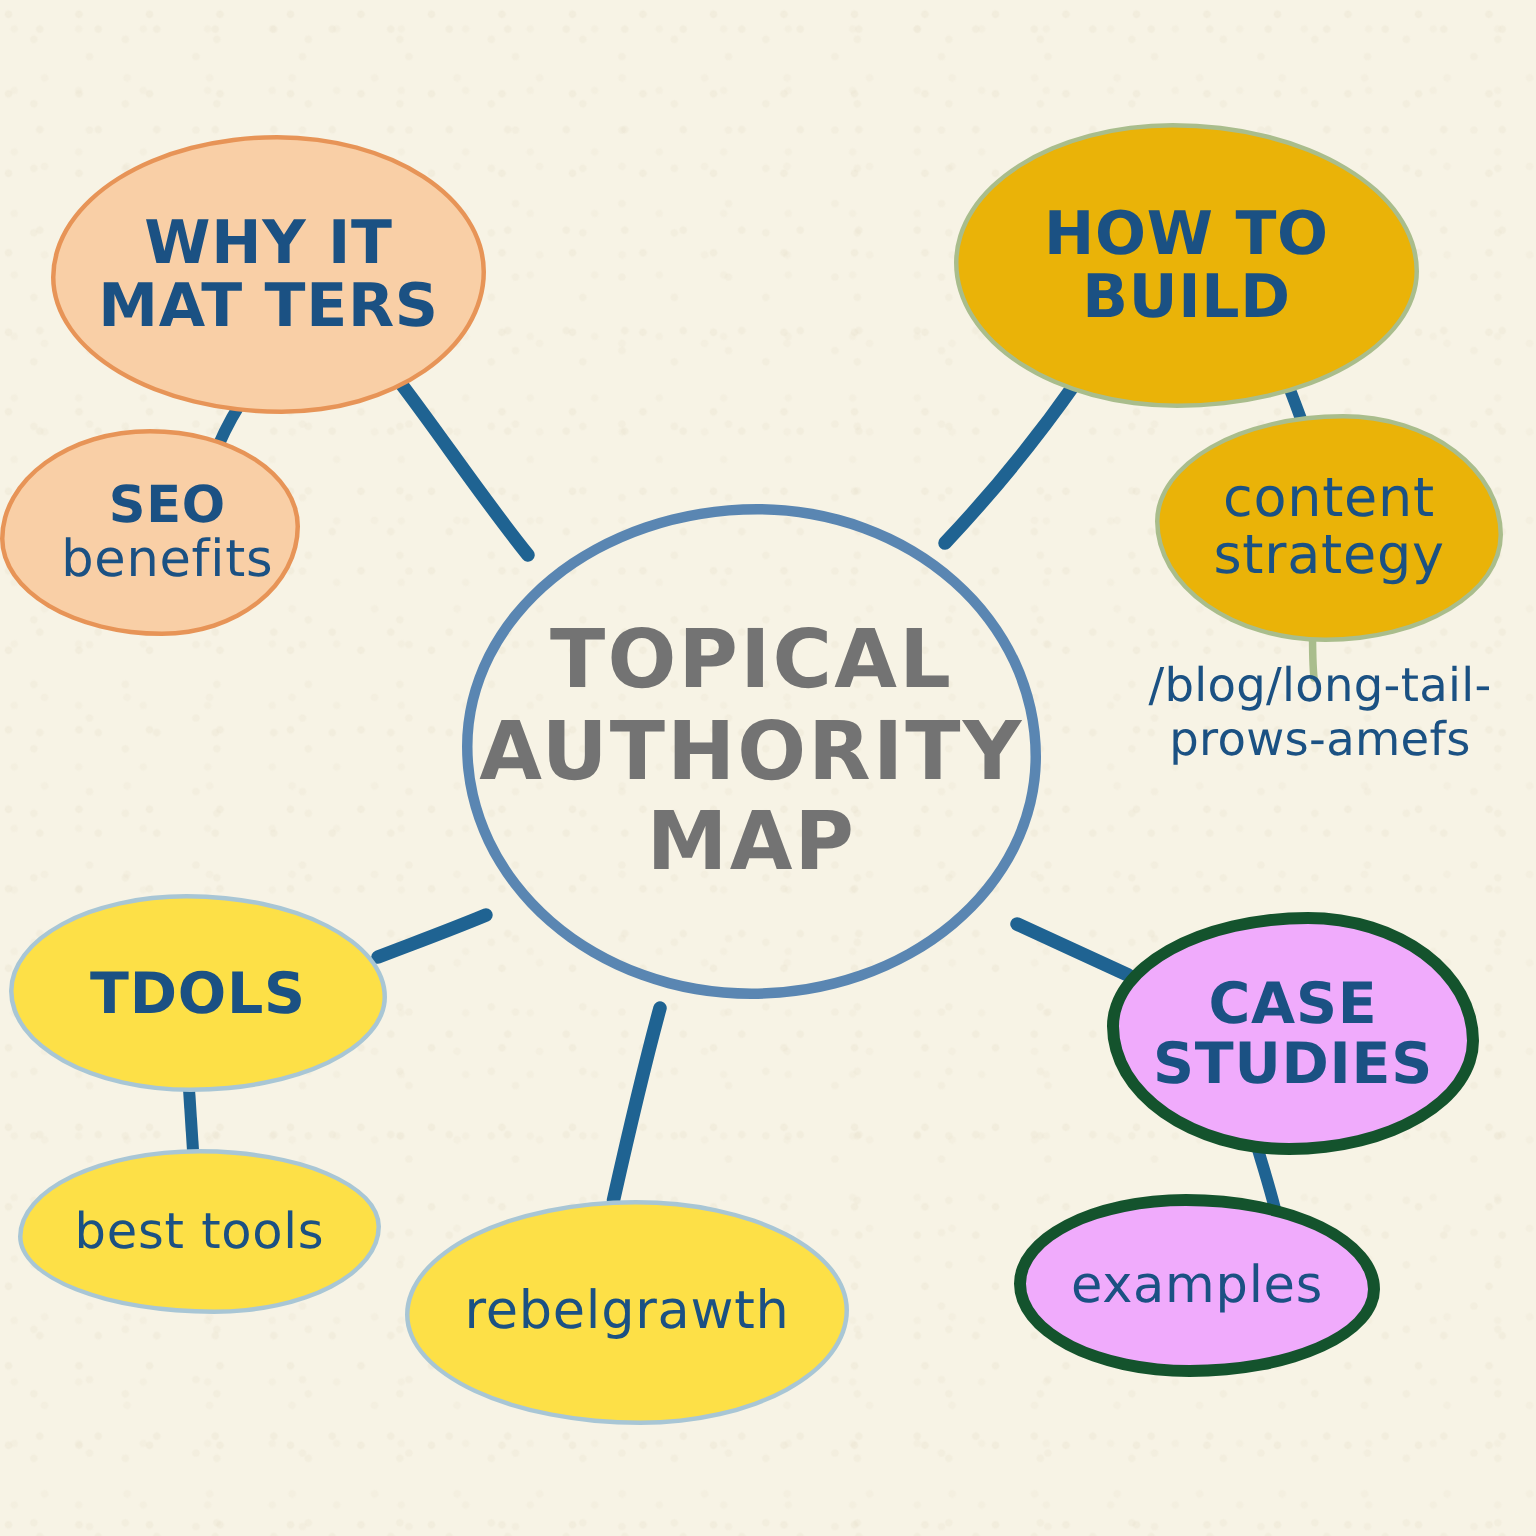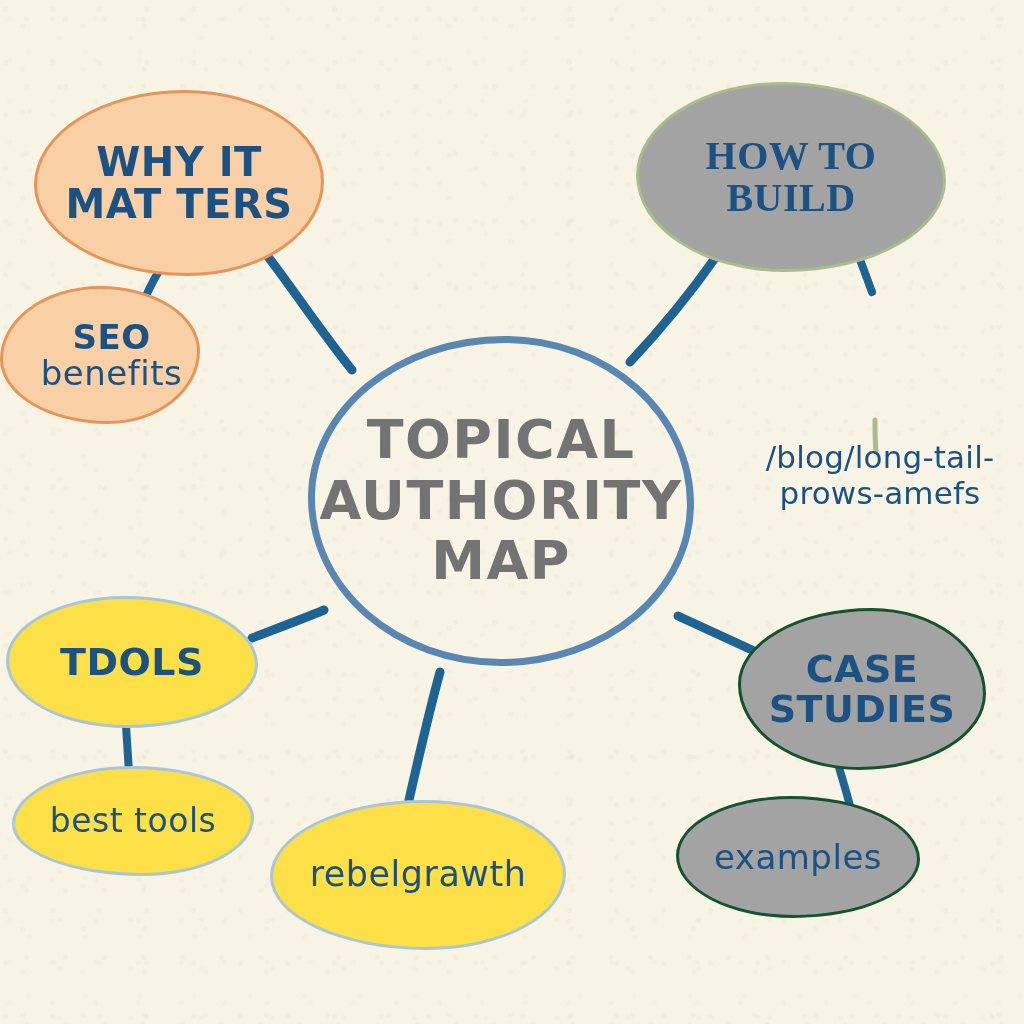--- a/index.html
+++ b/index.html
@@ -52,23 +52,23 @@
   .node .label { display: block; width: 100%; }
   .node .label .l2 { display: block; }
 
   
   .blob-a { border-radius: 52% 48% 47% 53% / 51% 49% 51% 49%; }
   .blob-b { border-radius: 47% 53% 52% 48% / 49% 52% 48% 51%; }
   .blob-c { border-radius: 50% 50% 46% 54% / 53% 47% 53% 47%; }
   .blob-d { border-radius: 54% 46% 51% 49% / 47% 53% 47% 53%; }
 
   .orange { background: #f9cfa6; border: 3px solid #e79457; }
-  .green  { background: #a3a3a3; border: 3px solid #a9bd8c; font-family: Liberation Serif, serif; }
+  .green  { background: #eab308; border: 3px solid #a9bd8c; }
   .blue   { background: #fde047; border: 3px solid #a8c6d5; }
-  .coral  { background: #a3a3a3; border: 3px solid #14532d; }
+  .coral  { background: #f0abfc; border: 8px solid #14532d; }
 
   .caps { font-weight: 700; text-transform: uppercase; }
 
   #center-node {
     position: absolute;
     left: 308px;
     top: 336px;
     width: 386px;
     height: 330px;
     border: 7px solid #5a86b2;
@@ -162,20 +162,26 @@
     </span>
   </div>
 
   <div id="node-how" class="node green blob-b caps">
     <span class="label">
       <span>HOW TO</span>
       <span class="l2">BUILD</span>
     </span>
   </div>
 
+  <div id="node-content" class="node green blob-d">
+    <span class="label">
+      <span>content</span>
+      <span class="l2">strategy</span>
+    </span>
+  </div>
 
   <div id="url-note">
     <span>/blog/long-tail-</span>
     <span class="l2">prows-amefs</span>
   </div>
 
   <div id="node-tools" class="node blue blob-b caps">
     <span class="label">TDOLS</span>
   </div>
 

